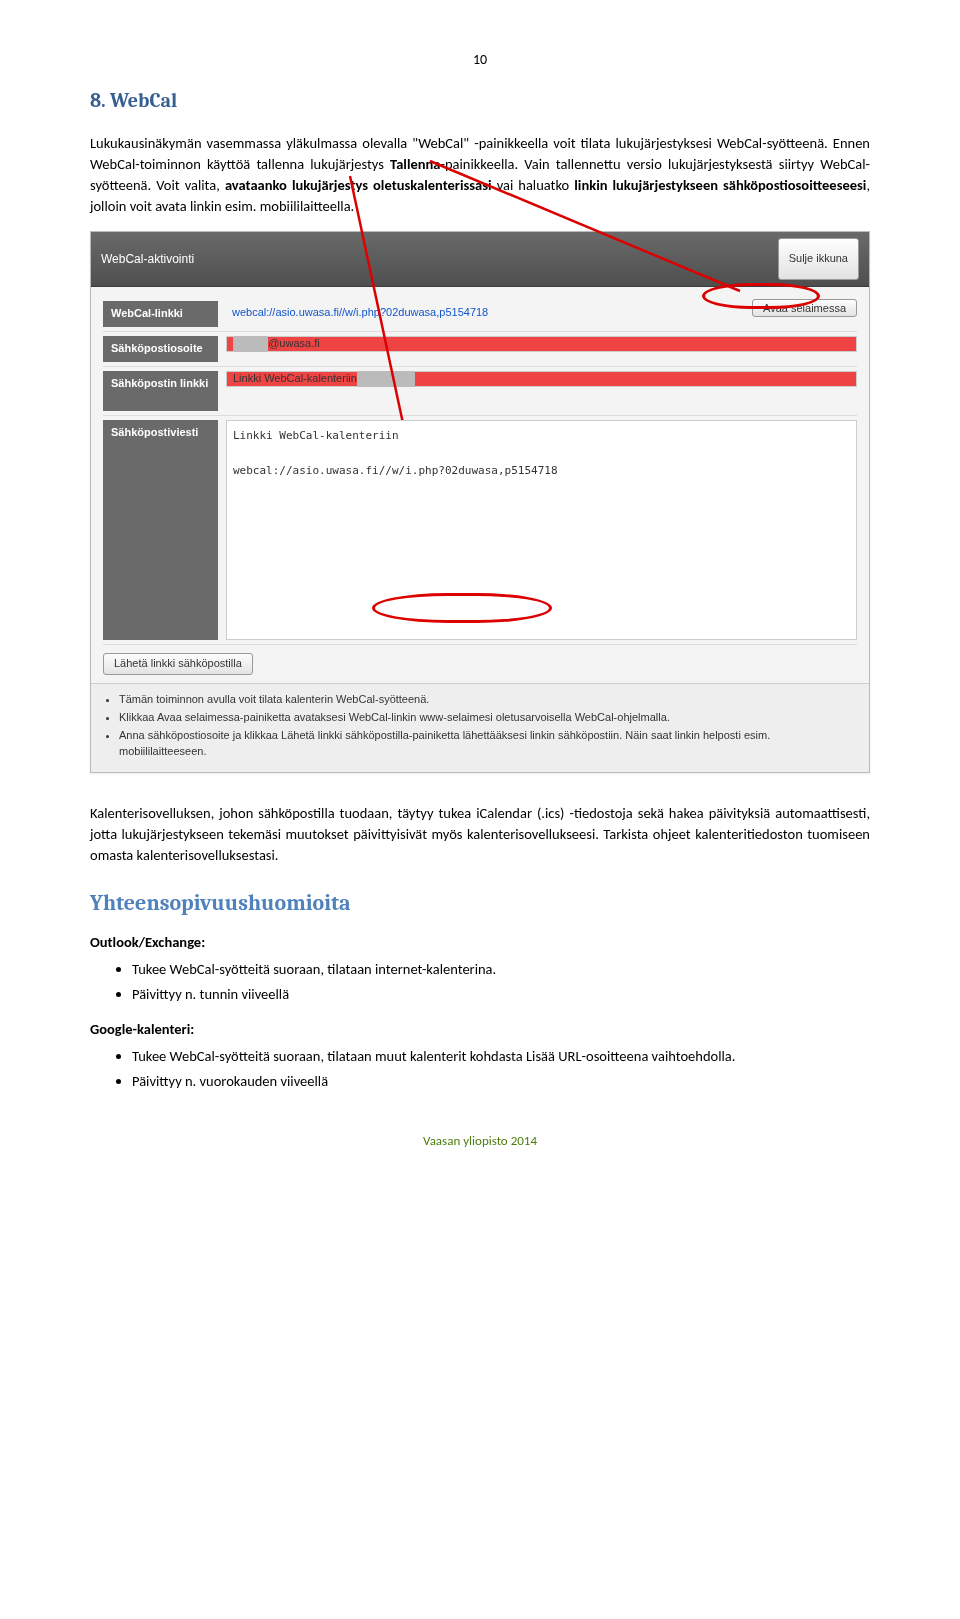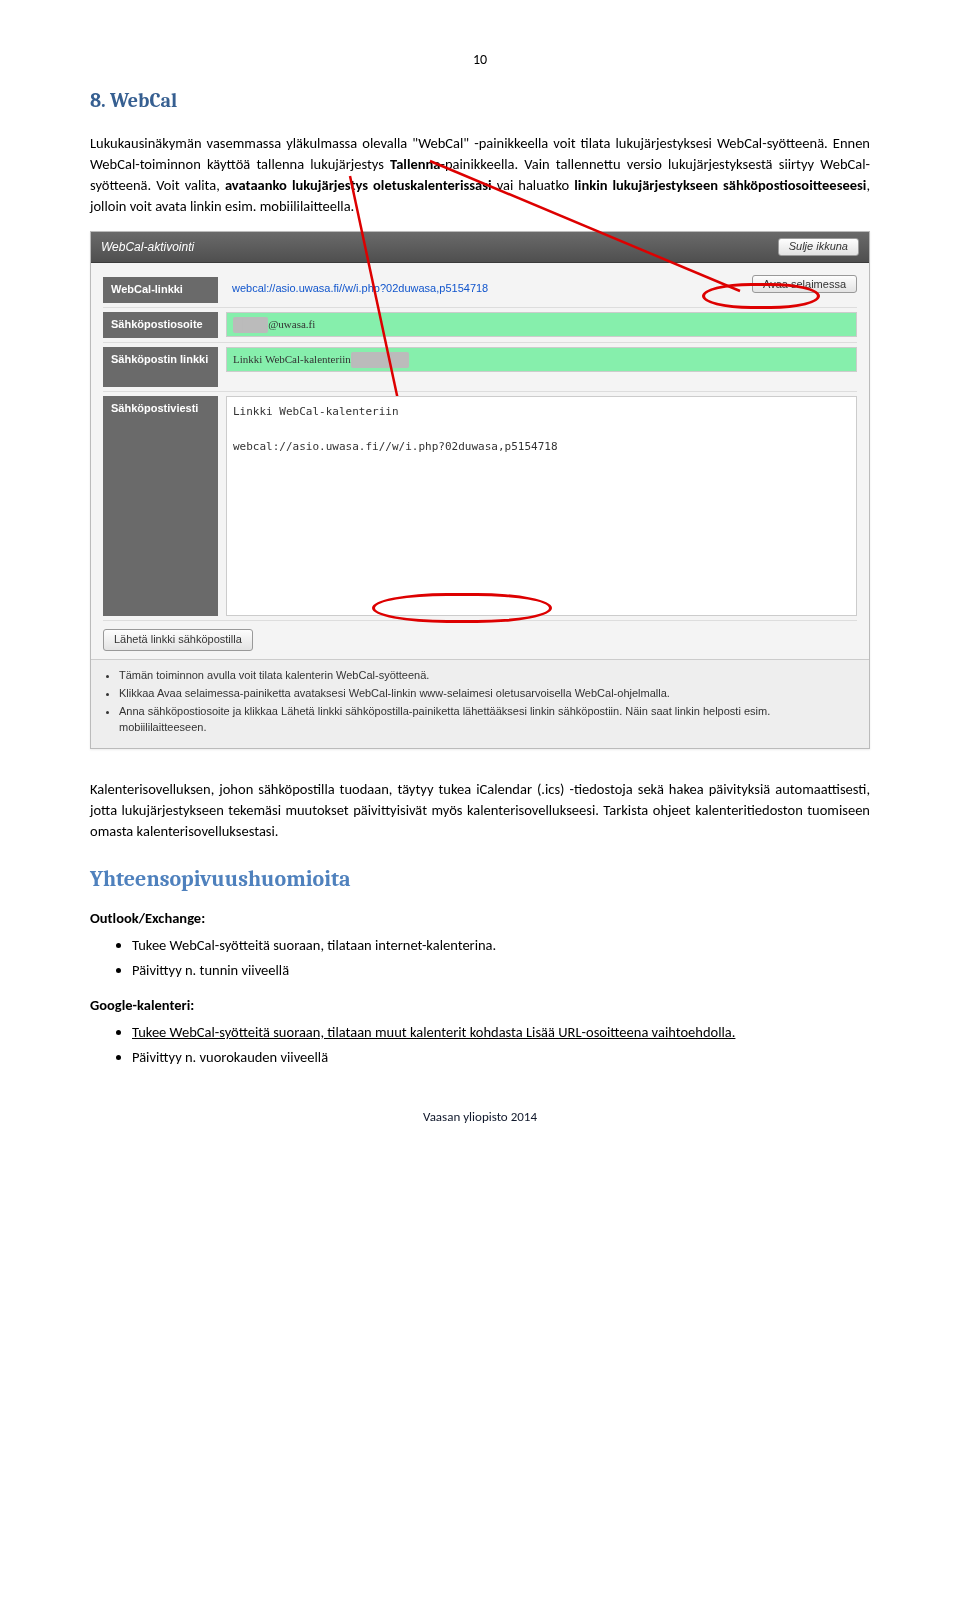--- a/index.html
+++ b/index.html
@@ -30,40 +30,39 @@
   }
   .scr-header {
     background: linear-gradient(#6a6a6a,#4f4f4f);
     color: #fff;
     padding: 6px 10px;
     font-size: 12px;
     display: flex;
     justify-content: space-between;
     align-items: center;
     border-bottom: 1px solid #3a3a3a;
-    font-style: italic;
   }
   .scr-btn {
     background: linear-gradient(#fefefe,#e2e2e2);
     border: 1px solid #9a9a9a;
     border-radius: 3px;
-    padding: 0 10px;
+    padding: 12px 10px;
     color: #333;
     font-size: 11px;
   }
   .scr-body { padding: 10px 12px 4px 12px; background: #f4f4f4; }
   .scr-row { display: flex; align-items: flex-start; border-bottom: 1px solid #ddd; padding: 4px 0; }
   .scr-row:last-of-type { border-bottom: none; }
   .scr-label {
     width: 115px; min-width:115px;
     background: #6a6a6a; color:#fff;
     padding: 5px 8px; font-weight: bold; font-size: 11px;
     margin-right: 8px;
   }
-  .scr-cell { flex: 1; padding: 4px 6px; background:#86efac; border:1px solid #ccc; height:25px; display:flex; align-items:center; font-family: Liberation Serif, serif; font-size:11px; }
+  .scr-cell { flex: 1; padding: 4px 6px; background:#ef4444; border:1px solid #ccc; height:16px; display:flex; align-items:center; font-family: Liberation Sans, sans-serif; font-size:11px; }
   .scr-cell.plain { background:transparent; border:none; font-family: Arial; height:auto; }
   .scr-link { color:#1155cc; }
   .scr-row .right-cell { margin-left: 8px; }
   .avaa-btn {
     background: linear-gradient(#fdfdfd,#e3e3e3);
     border:1px solid #999;
     border-radius:3px;
     padding:2px 10px;
     font-size:11px;
     color:#333;
@@ -81,21 +80,21 @@
 
   
   .oval { position:absolute; border:3px solid #d00; border-radius: 50%/60%; pointer-events:none; }
   .arrow-line { position:absolute; pointer-events:none; }
 
   h3.subhead { color:#4f81bd; font-family: Cambria, Georgia, serif; font-size: 22px; margin: 22px 0 12px 0; }
   .bold-lbl { font-weight: bold; margin: 10px 0 6px 0; }
   ul.bullets { padding-left: 42px; margin-bottom: 14px; }
   ul.bullets li { margin-bottom: 4px; list-style: disc; }
 
-  .footer { text-align:center; font-size: 13px; margin-top: 40px; color:#0f172a; }
+  .footer { text-align:center; font-size: 13px; margin-top: 40px; color:#4d7c0f; }
 
   .masked { background:#bbb; color:#bbb; border-radius:2px; padding:0 2px; }
 </style>
 </head>
 <body>
 
 <div class="page-num">10</div>
 
 <h2 class="section-title">8. WebCal</h2>
 
@@ -167,17 +166,17 @@
 <h3 class="subhead">Yhteensopivuushuomioita</h3>
 
 <p class="bold-lbl">Outlook/Exchange:</p>
 <ul class="bullets">
   <li>Tukee WebCal-syötteitä suoraan, tilataan internet-kalenterina.</li>
   <li>Päivittyy n. tunnin viiveellä</li>
 </ul>
 
 <p class="bold-lbl">Google-kalenteri:</p>
 <ul class="bullets">
-  <li style="text-align:justify;text-decoration:underline;">Tukee WebCal-syötteitä suoraan, tilataan muut kalenterit kohdasta Lisää URL-osoitteena vaihtoehdolla.</li>
+  <li style="text-align:justify;">Tukee WebCal-syötteitä suoraan, tilataan muut kalenterit kohdasta Lisää URL-osoitteena vaihtoehdolla.</li>
   <li>Päivittyy n. vuorokauden viiveellä</li>
 </ul>
 
 <div class="footer">Vaasan yliopisto 2014</div>
 
 </body></html>

